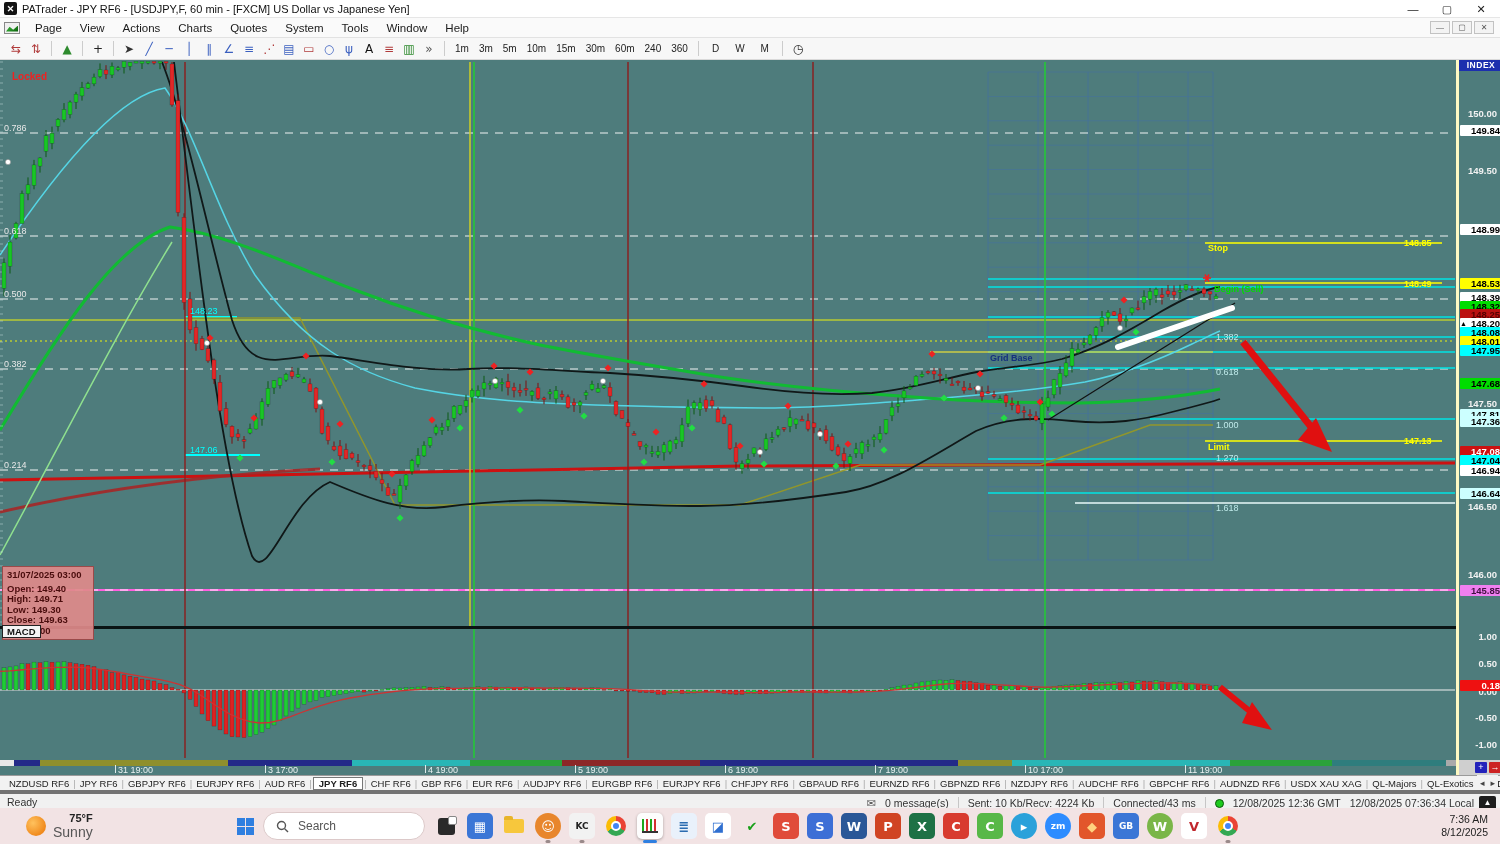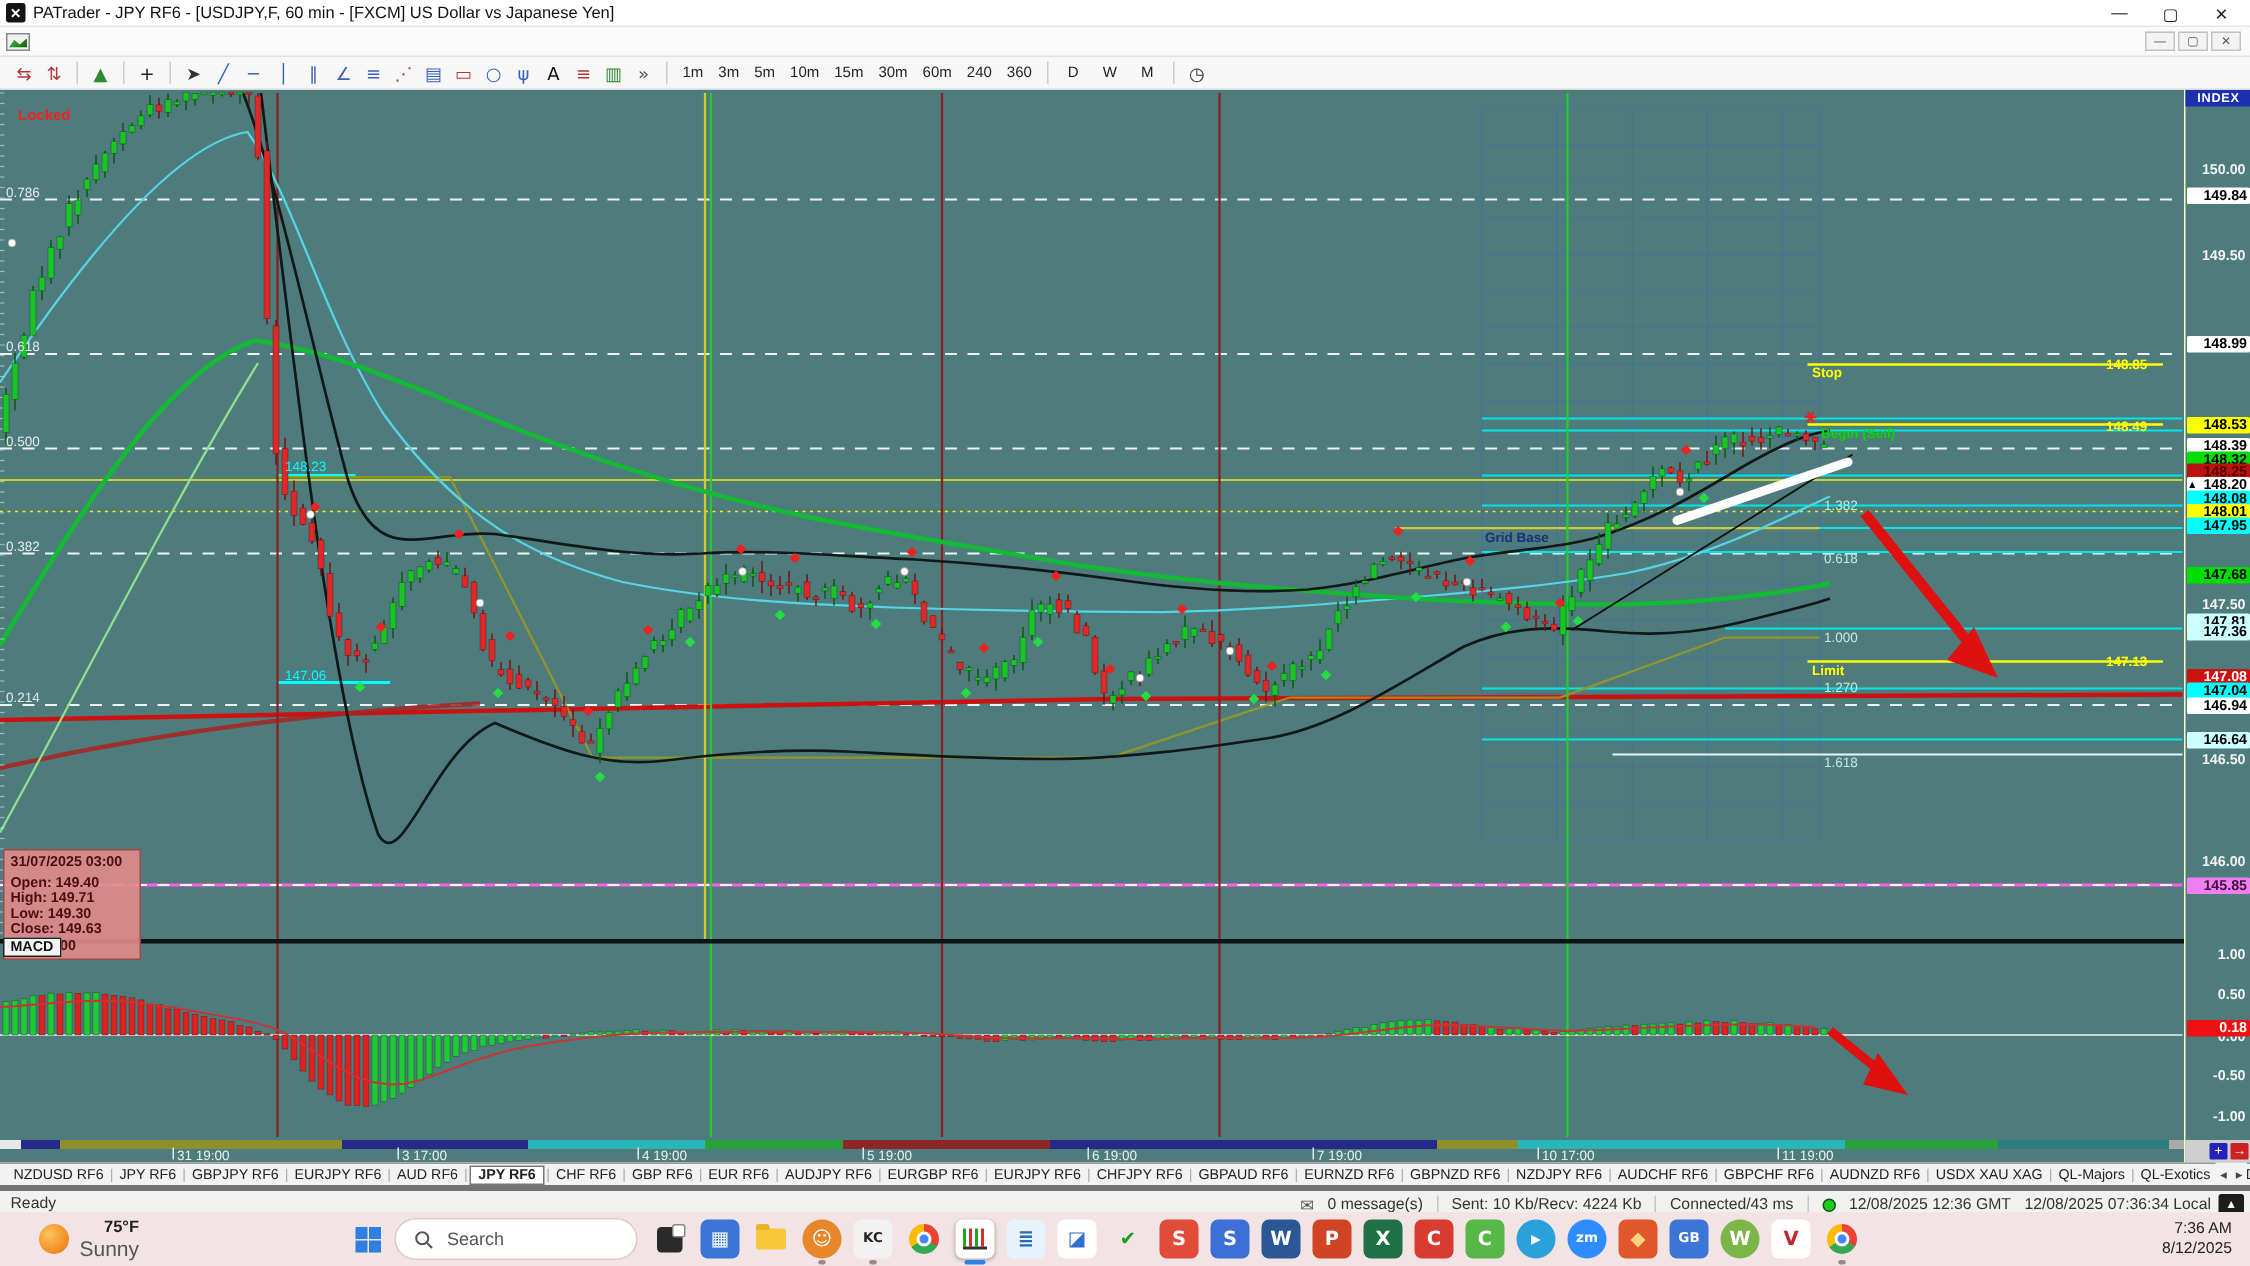--- a/index.html
+++ b/index.html
@@ -29,21 +29,21 @@
 
   
   #chartwrap { position:absolute; left:0; top:60px; width:1500px; height:715px; background:#4e7c7c; }
   #chart-svg { position:absolute; left:0; top:0; }
 
   #infobox { position:absolute; left:2px; top:506px; width:92px; background:rgba(224,138,138,0.92); color:#4a0d0d; font-size:9.5px; font-weight:bold; line-height:10.5px; padding:3px 4px; border:1px solid #9a4a4a; }
   #infobox .ts { margin-bottom:3px; }
   #macdtag { position:absolute; left:2px; top:565px; background:#f4f4f4; border:1px solid #222; color:#111; font-size:9.5px; font-weight:bold; padding:0 4px; }
 
   
-  #scale { position:absolute; left:1456px; top:0; width:44px; height:715px; background:#4e7c7c; border-left:1px solid #fef9c3; }
+  #scale { position:absolute; left:1456px; top:0; width:44px; height:715px; background:#4e7c7c; border-left:3px solid #fef9c3; }
   #scale-header { position:absolute; left:0; top:0; width:44px; height:11px; background:#1c2fae; color:#fff; font-size:8.5px; font-weight:bold; text-align:center; line-height:11px; letter-spacing:0.5px; }
   .stick { position:absolute; right:3px; width:40px; text-align:right; color:#f2f2f2; font-size:9.5px; font-weight:bold; }
   .sbadge { position:absolute; left:1px; width:42px; height:11px; font-size:9.5px; font-weight:bold; text-align:right; padding-right:2px; line-height:11px; border-radius:1px; }
   .sbadge .arr { float:left; font-size:7px; line-height:11px; }
   #scale-corner { position:absolute; left:0; top:700px; width:44px; height:15px; background:#cfcfcf; display:flex; align-items:center; justify-content:flex-end; gap:2px; padding-right:2px; }
   .zbox { width:12px; height:11px; font-size:9px; line-height:11px; text-align:center; color:#fff; border-radius:1px; }
 
   
   #axis { position:absolute; left:0; top:700px; width:1456px; height:15px; background:#4e7c7c; }
   .axseg { position:absolute; top:0; height:6px; }
@@ -98,20 +98,31 @@
     <div id="app-logo">✕</div>
     <span id="window-title">PATrader - JPY RF6 - [USDJPY,F, 60 min - [FXCM] US Dollar vs Japanese Yen]</span>
     <span class="winbtn" style="right:72px;">—</span>
     <span class="winbtn" style="right:38px;">▢</span>
     <span class="winbtn" style="right:4px;">✕</span>
   </div>
 
   <div id="menubar">
     <span id="menu-chart-glyph">
         <i></i>
+      </span>
+    <span id="menu-items" style="display:flex;">
+        <span class="menu-item">Page</span>
+        <span class="menu-item">View</span>
+        <span class="menu-item">Actions</span>
+        <span class="menu-item">Charts</span>
+        <span class="menu-item">Quotes</span>
+        <span class="menu-item">System</span>
+        <span class="menu-item">Tools</span>
+        <span class="menu-item">Window</span>
+        <span class="menu-item">Help</span>
       </span>
     <span id="mdigroup">
       <span class="mdibtn">—</span>
       <span class="mdibtn">▢</span>
       <span class="mdibtn">✕</span>
     </span>
   </div>
 
   <div id="toolbar">
       <span class="tbtn" style="color: rgb(176, 58, 58);">⇆</span>

